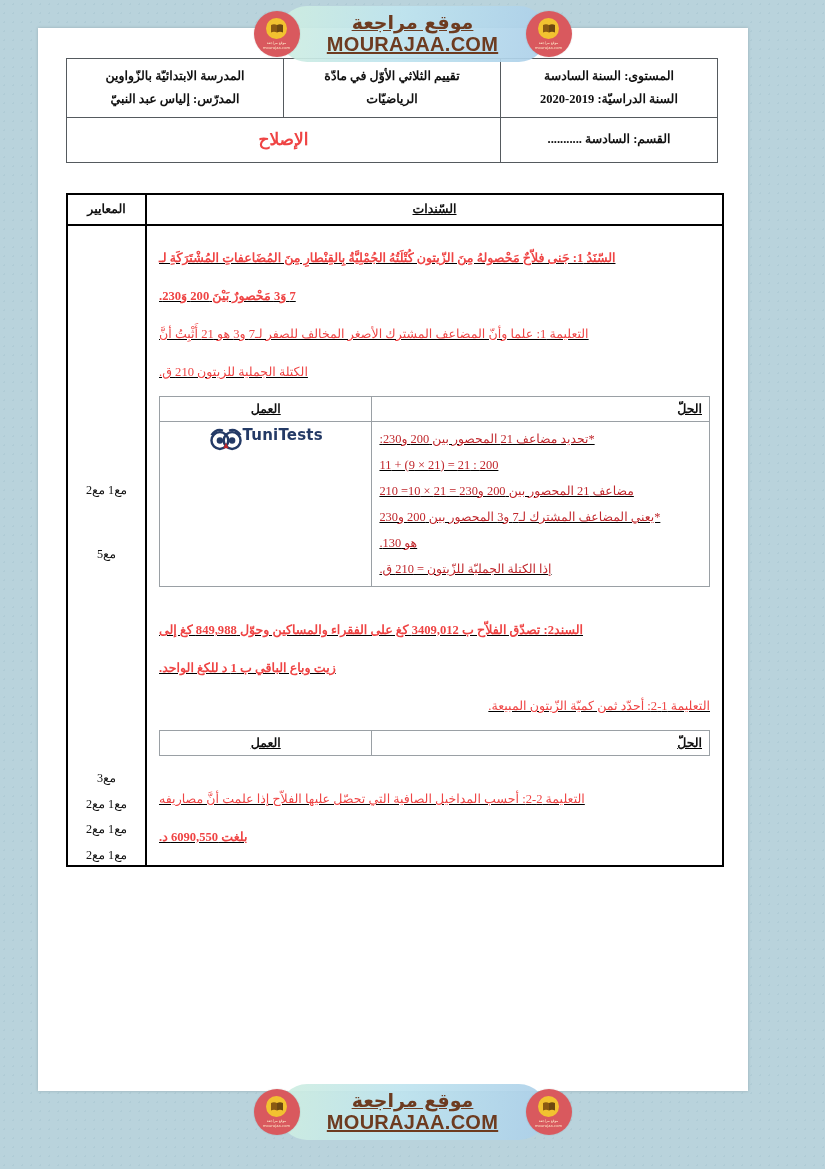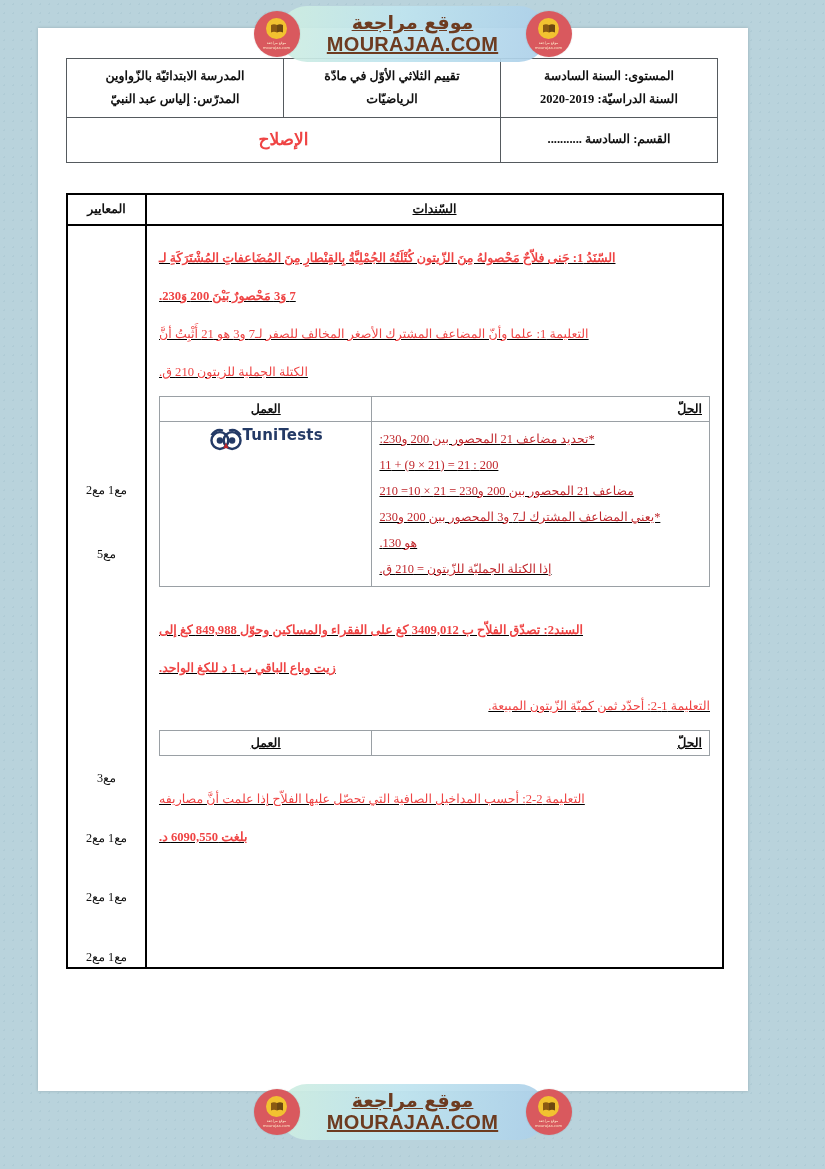--- a/index.html
+++ b/index.html
@@ -400,21 +400,21 @@
         <td class="col-criteria">
           <div class="criteria-body">
 
             <div style="height:255px;"></div>
             <div class="crit-group" style="gap:44px;">
               <span class="crit-item">مع1 مع2</span>
               <span class="crit-item">مع5</span>
             </div>
 
             <div style="height:205px;"></div>
-            <div class="crit-group" style="gap:40px;">
+            <div class="crit-group" style="gap:6px;">
               <span class="crit-item">مع3</span>
               <span class="crit-item">مع1 مع2</span>
               <span class="crit-item">مع1 مع2</span>
               <span class="crit-item">مع1 مع2</span>
             </div>
           </div>
         </td>
       </tr>
     </tbody>
   </table>

